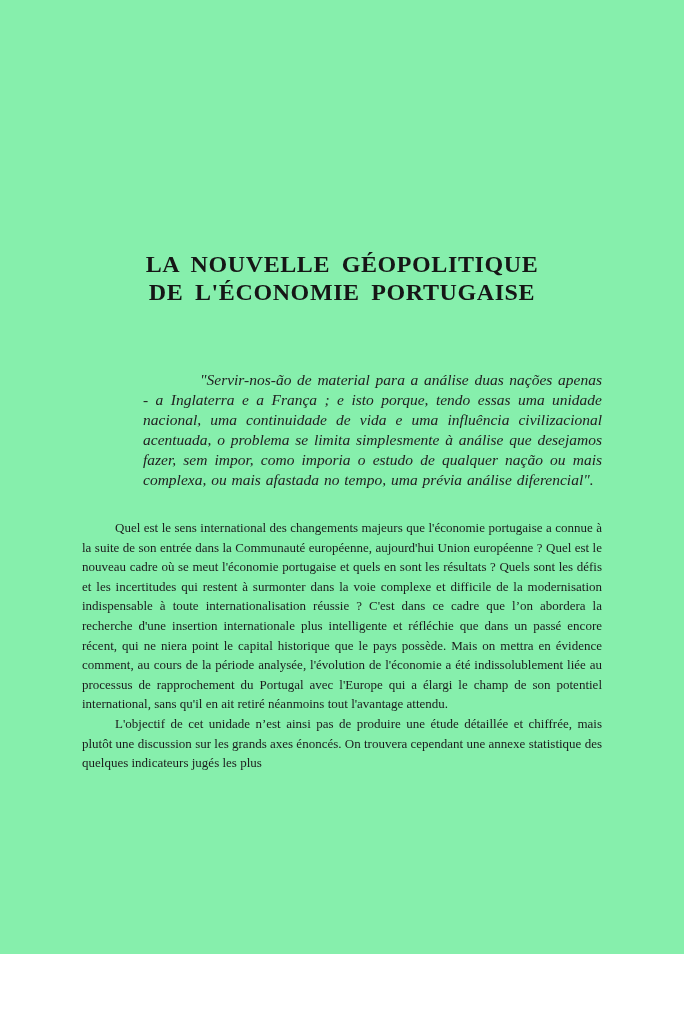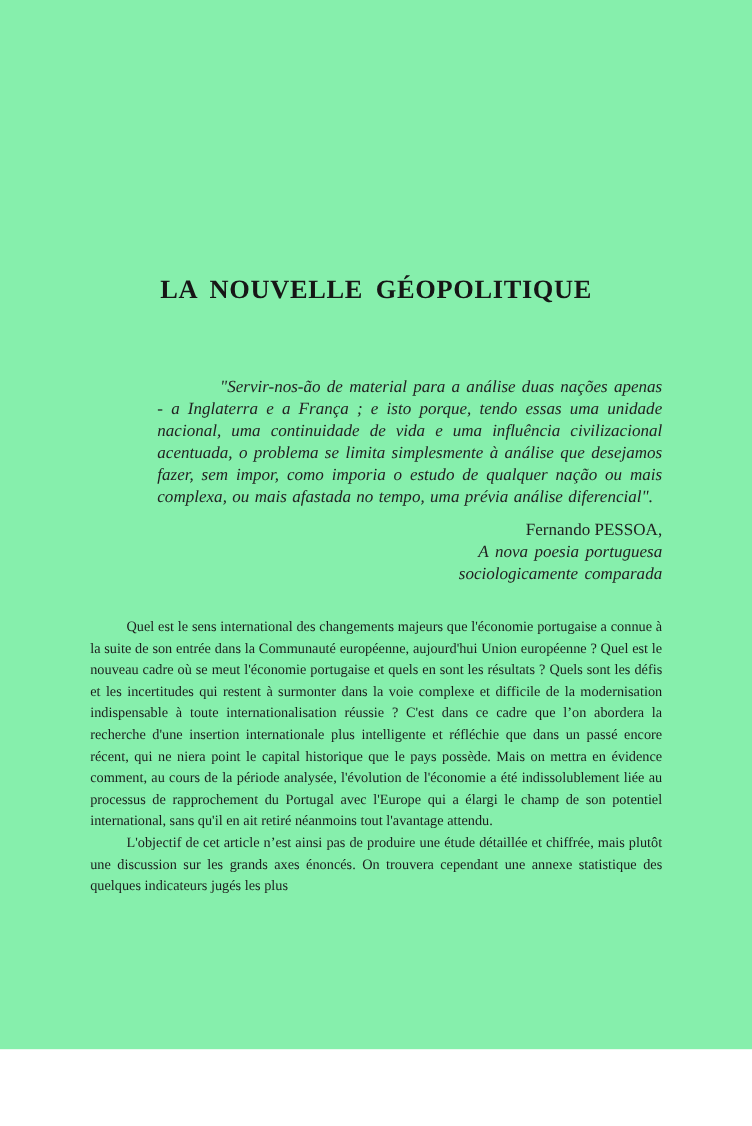--- a/index.html
+++ b/index.html
@@ -78,30 +78,26 @@
   }
 </style>
 </head>
 <body>
 
 <div class="page">
   <div class="content">
 
     <h1 class="title">
       <span class="tl">LA NOUVELLE GÉOPOLITIQUE</span>
+      <span class="tl">DE L'ÉCONOMIE PORTUGAISE</span>
     </h1>
 
     <p class="quote">"Servir-nos-ão de material para a análise duas nações apenas - a Inglaterra e a França ; e isto porque, tendo essas uma unidade nacional, uma continuidade de vida e uma influência civilizacional acentuada, o problema se limita simplesmente à análise que desejamos fazer, sem impor, como imporia o estudo de qualquer nação ou mais complexa, ou mais afastada no tempo, uma prévia análise diferencial".</p>
 
-    <div class="attribution">
-      <div class="author">Fernando PESSOA,</div>
-      <div class="work">A nova poesia portuguesa</div>
-      <div class="work">sociologicamente comparada</div>
-    </div>
 
     <p class="body-para first">Quel est le sens international des changements majeurs que l'économie portugaise a connue à la suite de son entrée dans la Communauté européenne, aujourd'hui Union européenne ? Quel est le nouveau cadre où se meut l'économie portugaise et quels en sont les résultats ? Quels sont les défis et les incertitudes qui restent à surmonter dans la voie complexe et difficile de la modernisation indispensable à toute internationalisation réussie ? C'est dans ce cadre que l’on abordera la recherche d'une insertion internationale plus intelligente et réfléchie que dans un passé encore récent, qui ne niera point le capital historique que le pays possède. Mais on mettra en évidence comment, au cours de la période analysée, l'évolution de l'économie a été indissolublement liée au processus de rapprochement du Portugal avec l'Europe qui a élargi le champ de son potentiel international, sans qu'il en ait retiré néanmoins tout l'avantage attendu.</p>
 
-    <p class="body-para">L'objectif de cet article n’est ainsi pas de produire une étude détaillée et chiffrée, mais plutôt une discussion sur les grands axes énoncés. On trouvera cependant une annexe statistique des quelques indicateurs jugés les plus</p>
+    <p class="body-para">L'objectif de cet unidade n’est ainsi pas de produire une étude détaillée et chiffrée, mais plutôt une discussion sur les grands axes énoncés. On trouvera cependant une annexe statistique des quelques indicateurs jugés les plus</p>
 
   </div>
 
   <div class="artifact"></div>
 </div>
 
 </body></html>

